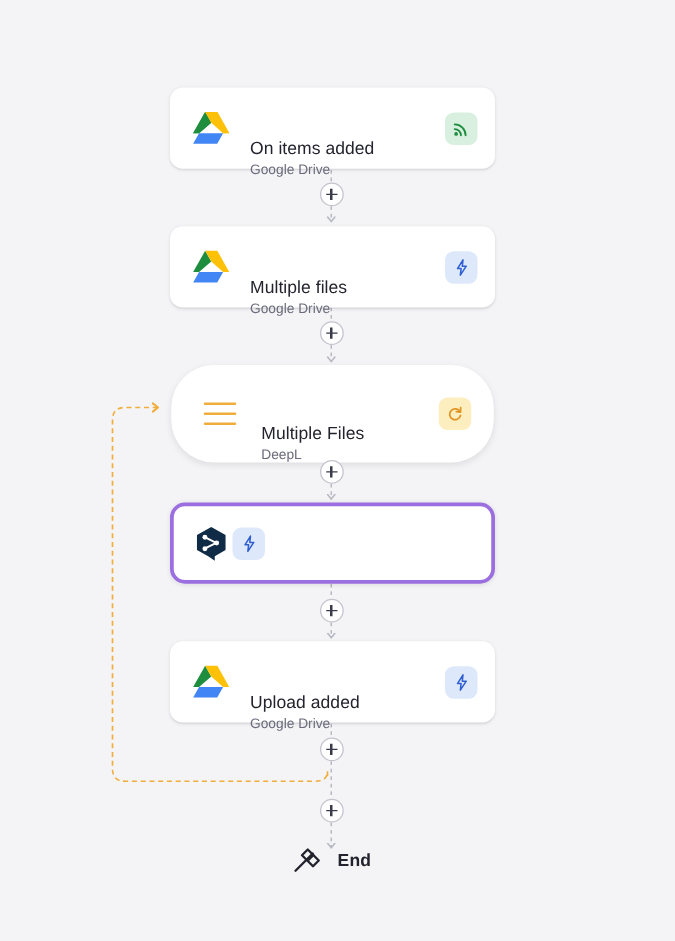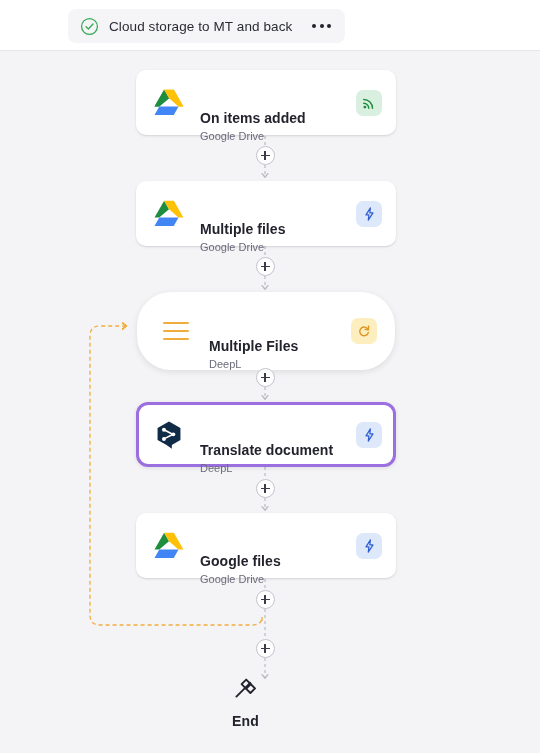--- a/index.html
+++ b/index.html
@@ -48,21 +48,21 @@
     box-shadow: 0 2px 6px rgba(20,20,40,.10);
   }
   .node.selected {
     border: 3px solid #9b6fe0; border-radius: 12px;
     box-shadow: 0 1px 4px rgba(20,20,40,.10);
     padding: 0 11px 0 13px;
   }
   .node-icon { width: 34px; height: 34px; flex: 0 0 34px; display: flex; align-items: center; justify-content: center; }
   .node-text { flex: 1 1 auto; margin-left: 14px; min-width: 0; }
   .node-title {
-    font-size: 14px; font-weight: 700; color: #23232e;
+    font-size: 14px; font-weight: 400; color: #23232e;
     line-height: 17px; letter-spacing: .05px; white-space: nowrap; margin-top: 48px;
   }
   .node-sub {
     font-size: 11px; color: #6b6b7b; line-height: 16px;
     margin-top: 1px; white-space: nowrap;
   }
   .badge {
     width: 26px; height: 26px; flex: 0 0 26px; border-radius: 7px;
     display: flex; align-items: center; justify-content: center;
   }
@@ -83,43 +83,29 @@
   }
   .plus::before, .plus::after {
     content: ""; position: absolute; background: #3a3a48;
   }
   .plus::before { width: 9px; height: 1.3px; }
   .plus::after  { width: 1.3px; height: 9px; }
 
   
   .end-row {
     position: absolute; left: 232px; top: 624px;
-    display: flex; gap: 12px; flex-direction: column;
+    display: flex; align-items: center; gap: 12px;
   }
   .end-label { font-size: 14px; font-weight: 700; color: #23232e; letter-spacing: .2px; }
 </style>
 </head>
 <body>
 
 <div id="app">
 
-  <div class="header">
-    <div class="header-pill">
-      <svg class="check-circle" viewBox="0 0 24 24">
-        <circle cx="12" cy="12" r="10" fill="none" stroke="#34a853" stroke-width="1.6"></circle>
-        <path d="M7.6 12.3 L10.6 15.1 L16.4 8.9" fill="none" stroke="#34a853" stroke-width="1.7" stroke-linecap="round" stroke-linejoin="round"></path>
-      </svg>
-      <span class="pill-title">Cloud storage to MT and back</span>
-      <span class="dots">
-          <i></i>
-          <i></i>
-          <i></i>
-        </span>
-    </div>
-  </div>
 
   <div class="canvas">
 
     <svg id="edges" viewBox="0 0 540 702">
       <defs>
         <marker id="arrGray" markerWidth="7" markerHeight="7" refX="3.2" refY="3" orient="auto">
           <path d="M0.4,0.6 L3.4,3 L0.4,5.4" fill="none" stroke="#b9b9c4" stroke-width="1.1" stroke-linecap="round" stroke-linejoin="round"></path>
         </marker>
         <marker id="arrAmber" markerWidth="8" markerHeight="8" refX="3.4" refY="3.2" orient="auto">
           <path d="M0.5,0.7 L3.7,3.2 L0.5,5.7" fill="none" stroke="#f0ad3c" stroke-width="1.3" stroke-linecap="round" stroke-linejoin="round"></path>
@@ -220,41 +206,37 @@
           <path d="M16 1.6 L28.2 8.5 L28.2 21.3 L19 26.6 L19 30.6 L13.4 26.6 L3.8 21.3 L3.8 8.5 Z" fill="#0f2b46"></path>
           <g stroke="#ffffff" stroke-width="1.7" stroke-linecap="round" fill="none">
             <path d="M11.6 11 L19.4 14.9"></path>
             <path d="M11.6 19.6 L19.4 15.7"></path>
           </g>
           <circle cx="10.6" cy="10.4" r="2.1" fill="#ffffff"></circle>
           <circle cx="10.6" cy="20.2" r="2.1" fill="#ffffff"></circle>
           <circle cx="20.6" cy="15.3" r="2.1" fill="#ffffff"></circle>
         </svg>
       </span>
-      <div class="node-text">
-        <div class="node-title">Translate document</div>
-        <div class="node-sub">DeepL</div>
-      </div>
       <span class="badge blue">
         <svg width="13" height="14" viewBox="0 0 12 16">
           <path d="M7 1 L2 9 L5.3 9 L4.6 15 L10 6.8 L6.4 6.8 Z" fill="none" stroke="#2f5fd0" stroke-width="1.4" stroke-linejoin="round"></path>
         </svg>
       </span>
     </div>
 
     <div class="node" style="top:462px">
       <span class="node-icon">
         <svg width="30" height="27" viewBox="0 0 48 43">
           <path d="M0.8 28 L16.2 1 L24 14.5 L8.4 28 Z" fill="#1e8e3e"></path>
           <path d="M16.2 1 L31.8 1 L47 28 L39.2 28 L24 14.5 Z" fill="#ffc107"></path>
           <path d="M8.4 28 L39.2 28 L31.6 41.5 L0.8 41.5 Z" fill="#4285f4"></path>
         </svg>
       </span>
       <div class="node-text">
-        <div class="node-title">Google files</div>
+        <div class="node-title">Upload added</div>
         <div class="node-sub">Google Drive</div>
       </div>
       <span class="badge blue">
         <svg width="13" height="14" viewBox="0 0 12 16">
           <path d="M7 1 L2 9 L5.3 9 L4.6 15 L10 6.8 L6.4 6.8 Z" fill="none" stroke="#2f5fd0" stroke-width="1.4" stroke-linejoin="round"></path>
         </svg>
       </span>
     </div>
 
     <div class="plus" style="left:255.5px; top:95px"></div>

